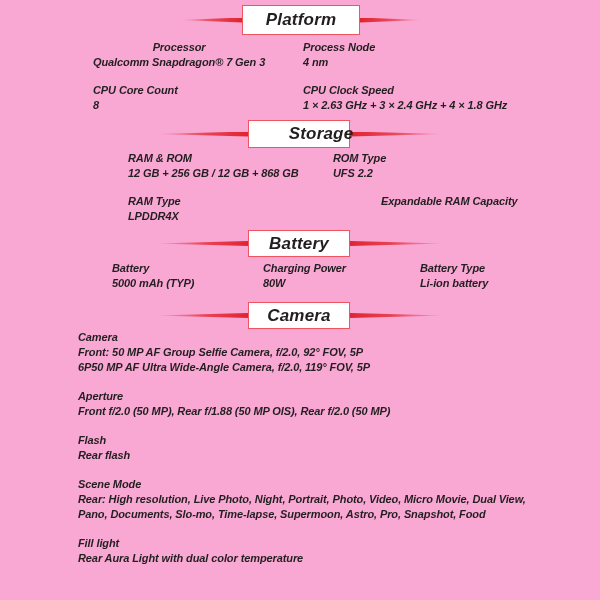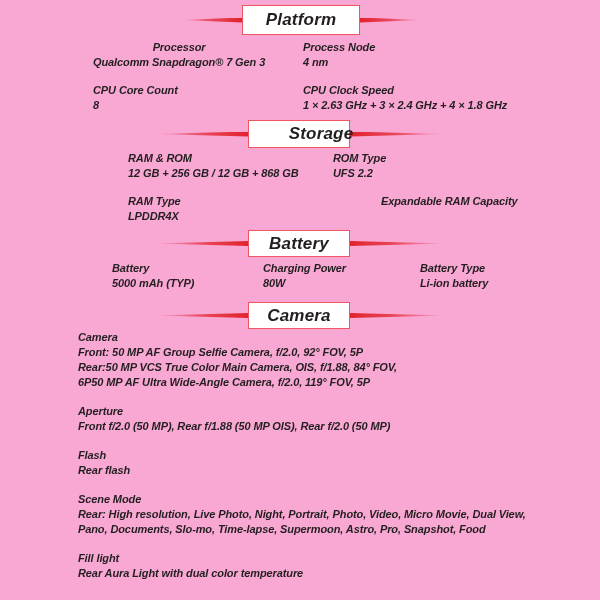--- a/index.html
+++ b/index.html
@@ -101,21 +101,20 @@
   <div class="hline hline-left" style="left:155px; top:313px; width:93px;"></div>
   <div class="hbox" style="left:248px; top:302px; width:102px; height:27px;">
     <span>Camera</span>
   </div>
   <div class="hline hline-right" style="left:350px; top:313px; width:95px;"></div>
 
   <div class="camera-block">
     <div class="group">
       <div class="lab">Camera</div>
       <div class="val">Front: 50 MP AF Group Selfie Camera, f/2.0, 92° FOV, 5P</div>
-      <div class="val">Rear:50 MP VCS True Color Main Camera, OIS, f/1.88, 84° FOV,</div>
       <div class="val">6P50 MP AF Ultra Wide-Angle Camera, f/2.0, 119° FOV, 5P</div>
     </div>
     <div class="group">
       <div class="lab">Aperture</div>
       <div class="val">Front f/2.0 (50 MP), Rear f/1.88 (50 MP OIS), Rear f/2.0 (50 MP)</div>
     </div>
     <div class="group">
       <div class="lab">Flash</div>
       <div class="val">Rear flash</div>
     </div>

